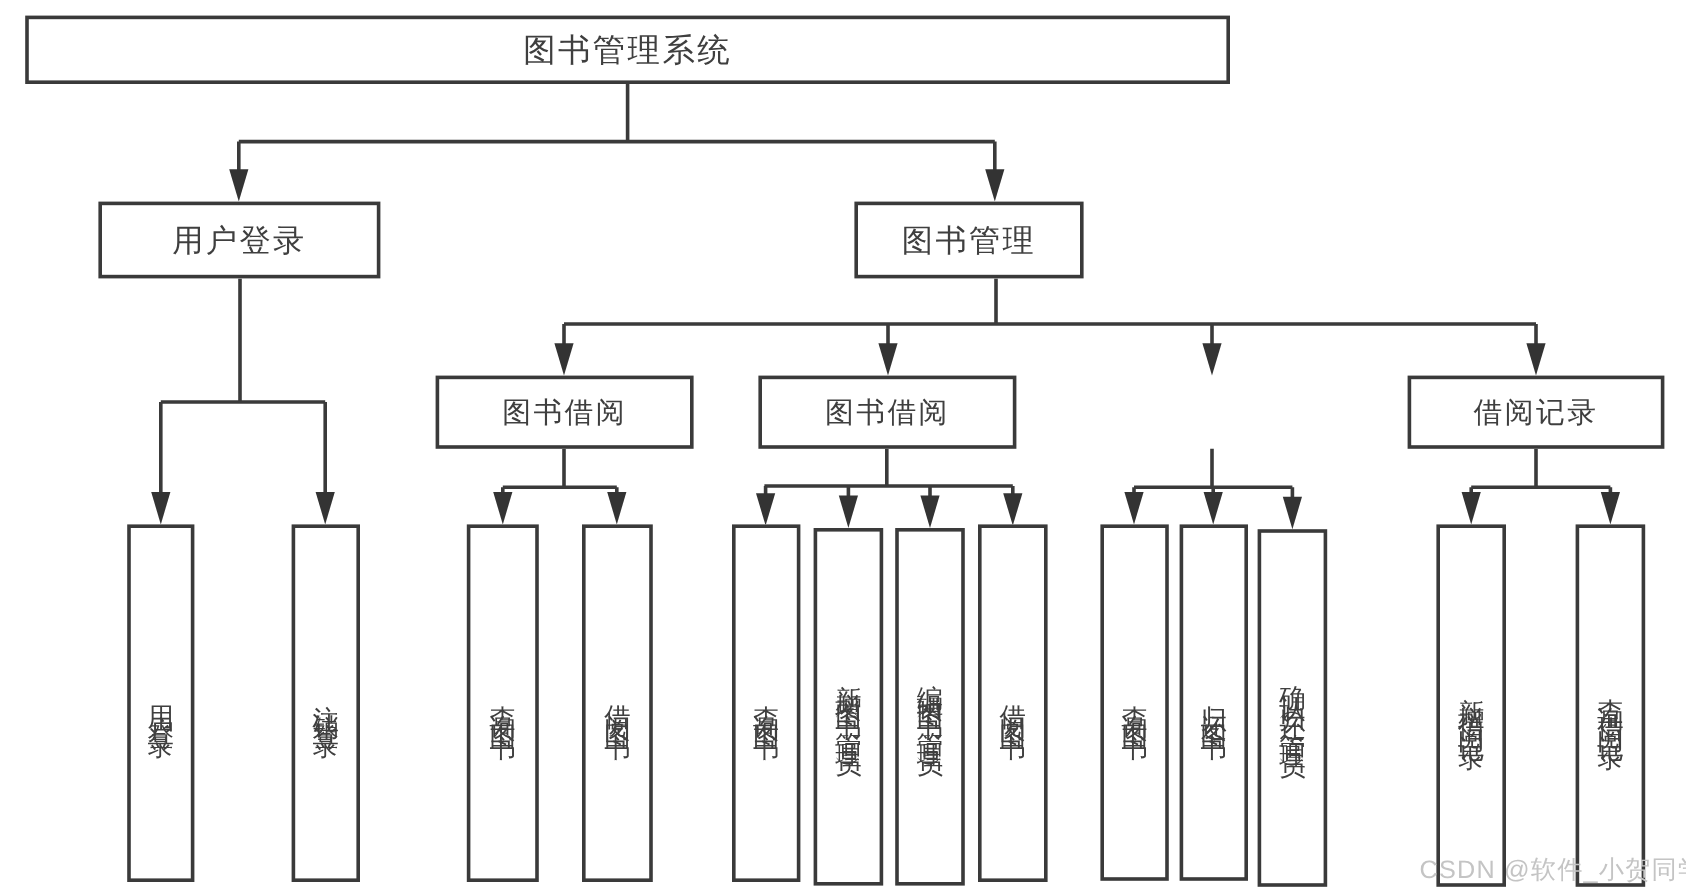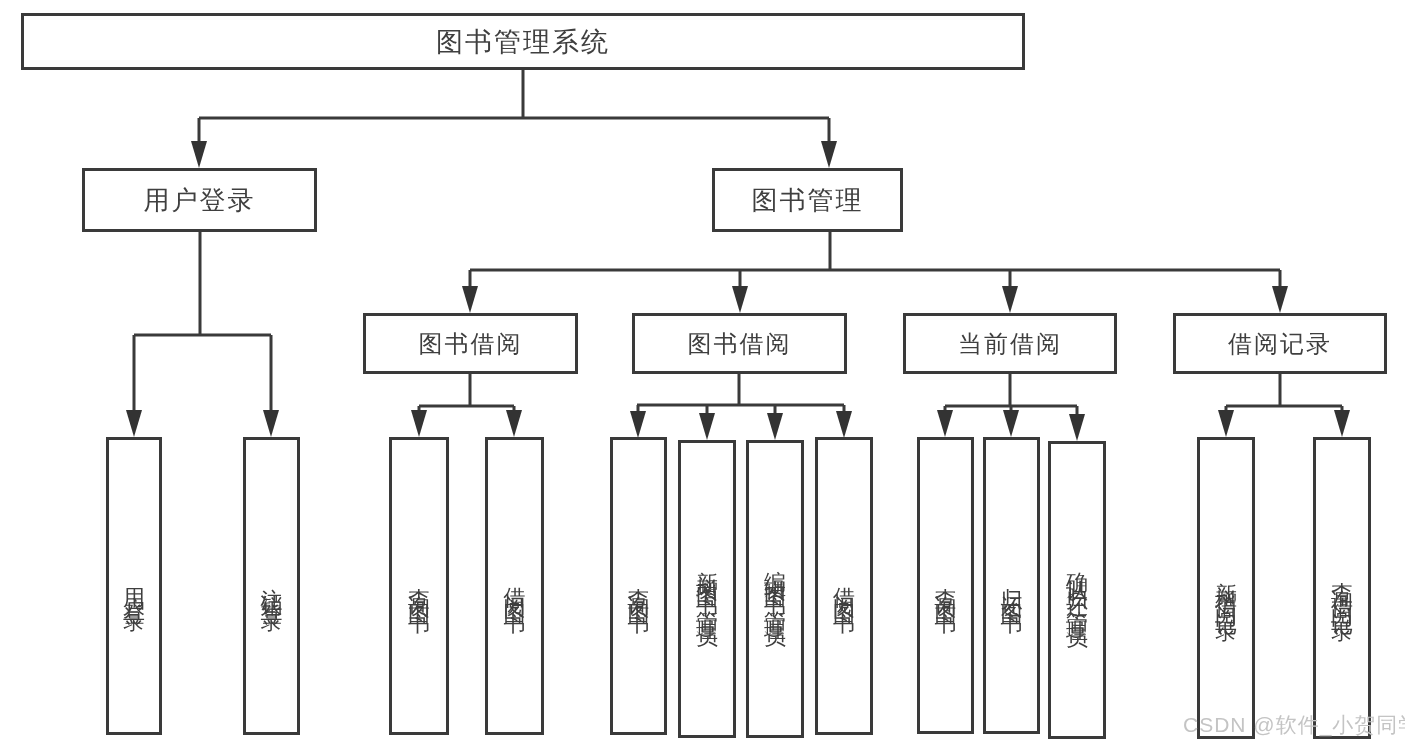--- a/index.html
+++ b/index.html
@@ -118,23 +118,20 @@
   <div class="node hbox lv2 p-mgmt">
     <span>图书管理</span>
   </div>
 
   <div class="node hbox lv3 p-newbook">
     <span>图书借阅</span>
   </div>
   <div class="node hbox lv3 p-borrow">
     <span>图书借阅</span>
   </div>
-  <div class="node hbox lv3 p-current">
-    <span>当前借阅</span>
-  </div>
   <div class="node hbox lv3 p-record">
     <span>借阅记录</span>
   </div>
 
   <div class="node vbox p-l1">
     <span>用户登录</span>
   </div>
   <div class="node vbox p-l2">
     <span>注销登录</span>
   </div>

